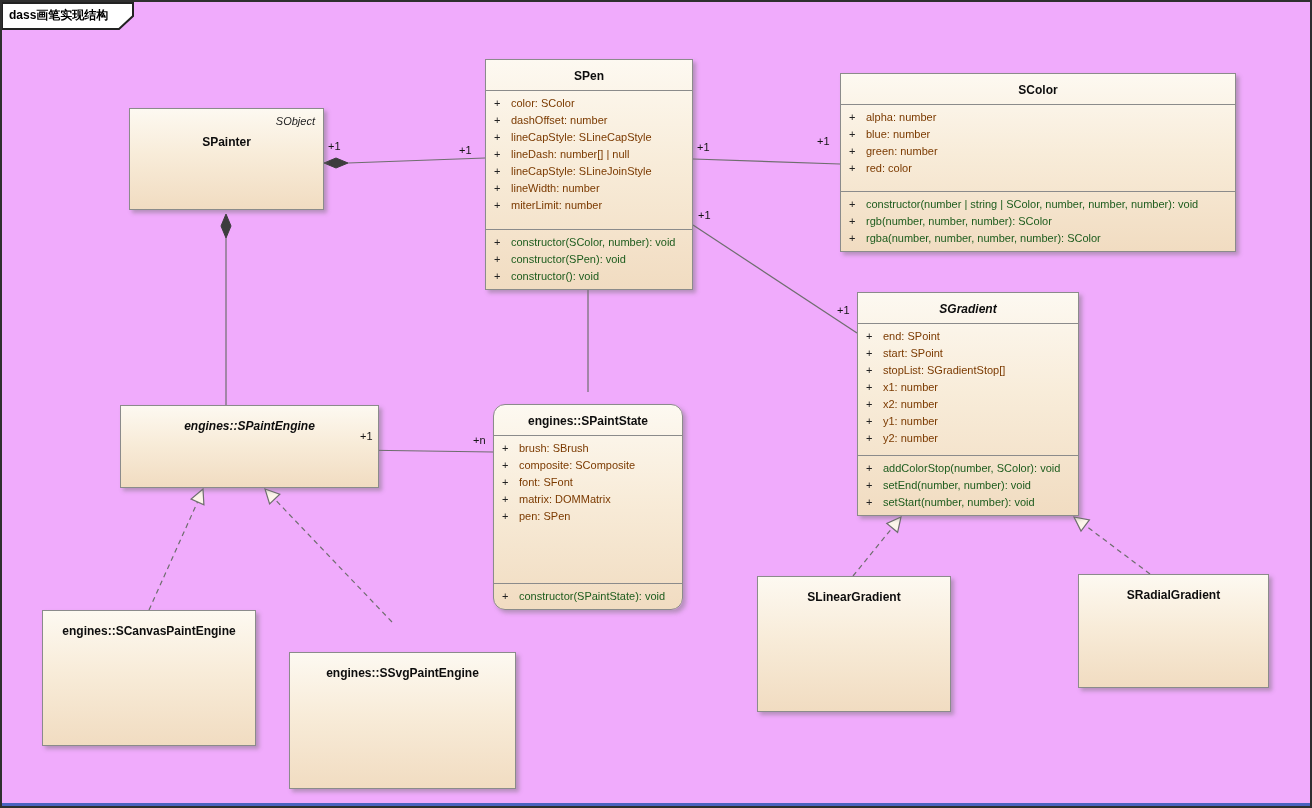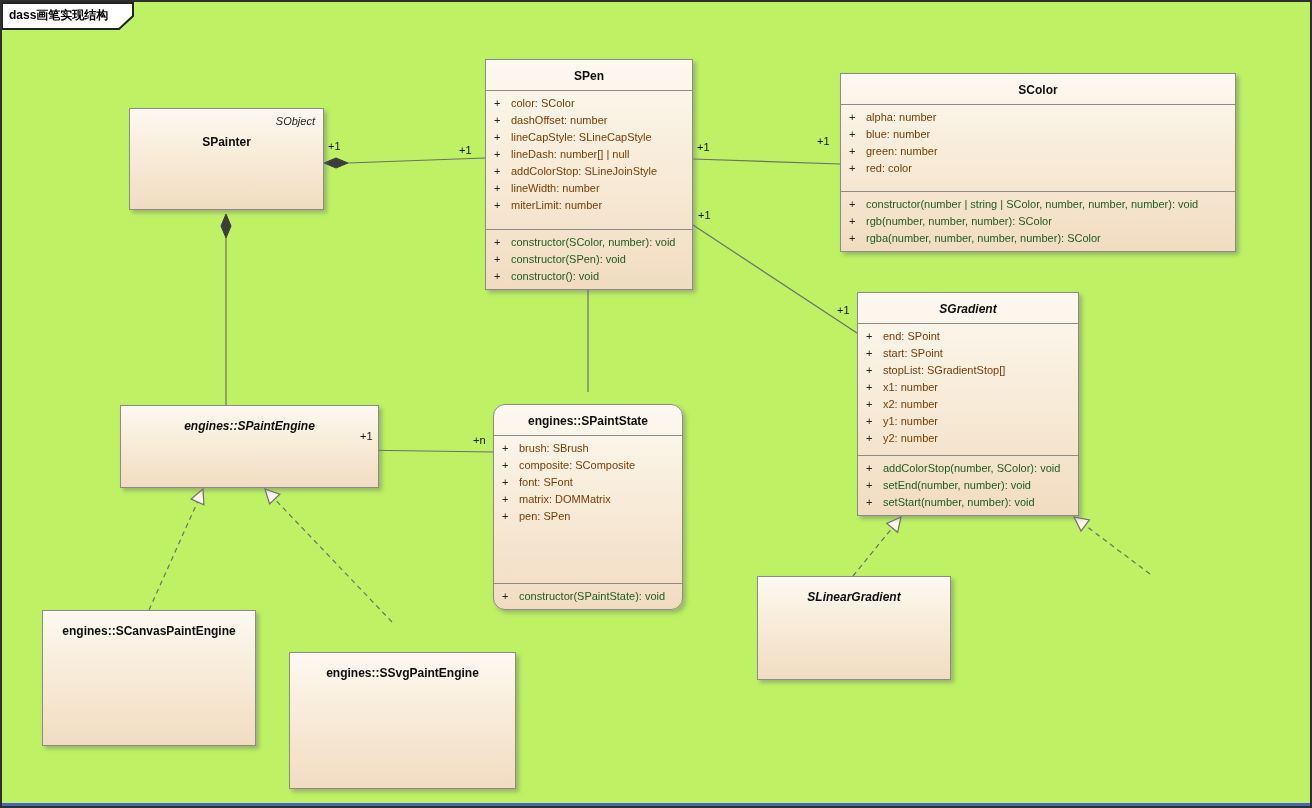--- a/index.html
+++ b/index.html
@@ -1,18 +1,18 @@
 <!DOCTYPE html>
 <html><head>
 <meta charset="utf-8">
 <style>
   * { margin:0; padding:0; box-sizing:border-box; }
   html,body { background:#ffffff; font-family:"Liberation Sans", sans-serif; }
   .canvas {
-    position:relative; width:1312px; height:808px; background:#bef264;
+    position:relative; width:1312px; height:808px; background:#f0abfc;
     border:2px solid #2f2f2f; overflow:hidden;
   }
   .bottom-strip { position:absolute; left:0; right:0; bottom:0; height:3px; background:#4a63c0; z-index:6; }
 
   
   .frame-tab { position:absolute; left:0; top:0; width:134px; height:28px; z-index:5; }
   .frame-tab svg { display:block; }
   .frame-label { position:absolute; left:7px; top:5px; font-weight:bold; font-size:12px; color:#000; white-space:nowrap; }
 
   
@@ -116,21 +116,21 @@
       <div class="row">
           <span class="vis">+</span>
           <span class="txt">lineCapStyle: SLineCapStyle</span>
         </div>
       <div class="row">
           <span class="vis">+</span>
           <span class="txt">lineDash: number[] | null</span>
         </div>
       <div class="row">
           <span class="vis">+</span>
-          <span class="txt">addColorStop: SLineJoinStyle</span>
+          <span class="txt">lineCapStyle: SLineJoinStyle</span>
         </div>
       <div class="row">
           <span class="vis">+</span>
           <span class="txt">lineWidth: number</span>
         </div>
       <div class="row">
           <span class="vis">+</span>
           <span class="txt">miterLimit: number</span>
         </div>
     </div>
@@ -271,24 +271,27 @@
   </div>
 
   <div class="cls empty-pad" style="left:40px;top:608px;width:214px;height:136px;">
     <div class="cls-title">engines::SCanvasPaintEngine</div>
   </div>
 
   <div class="cls empty-pad" style="left:287px;top:620px;width:227px;height:137px;margin-top:30px;">
     <div class="cls-title">engines::SSvgPaintEngine</div>
   </div>
 
-  <div class="cls empty-pad" style="left:755px;top:574px;width:194px;height:104px;font-style:italic;">
+  <div class="cls empty-pad" style="left:755px;top:574px;width:194px;height:136px;">
     <div class="cls-title">SLinearGradient</div>
   </div>
 
+  <div class="cls empty-pad" style="left:1076px;top:572px;width:191px;height:114px;">
+    <div class="cls-title">SRadialGradient</div>
+  </div>
 
   <span class="mult" style="left:326px;top:138px;">+1</span>
   <span class="mult" style="left:457px;top:142px;">+1</span>
   <span class="mult" style="left:695px;top:139px;">+1</span>
   <span class="mult" style="left:815px;top:133px;">+1</span>
   <span class="mult" style="left:696px;top:207px;">+1</span>
   <span class="mult" style="left:835px;top:302px;">+1</span>
   <span class="mult" style="left:358px;top:428px;">+1</span>
   <span class="mult" style="left:471px;top:432px;">+n</span>
 

